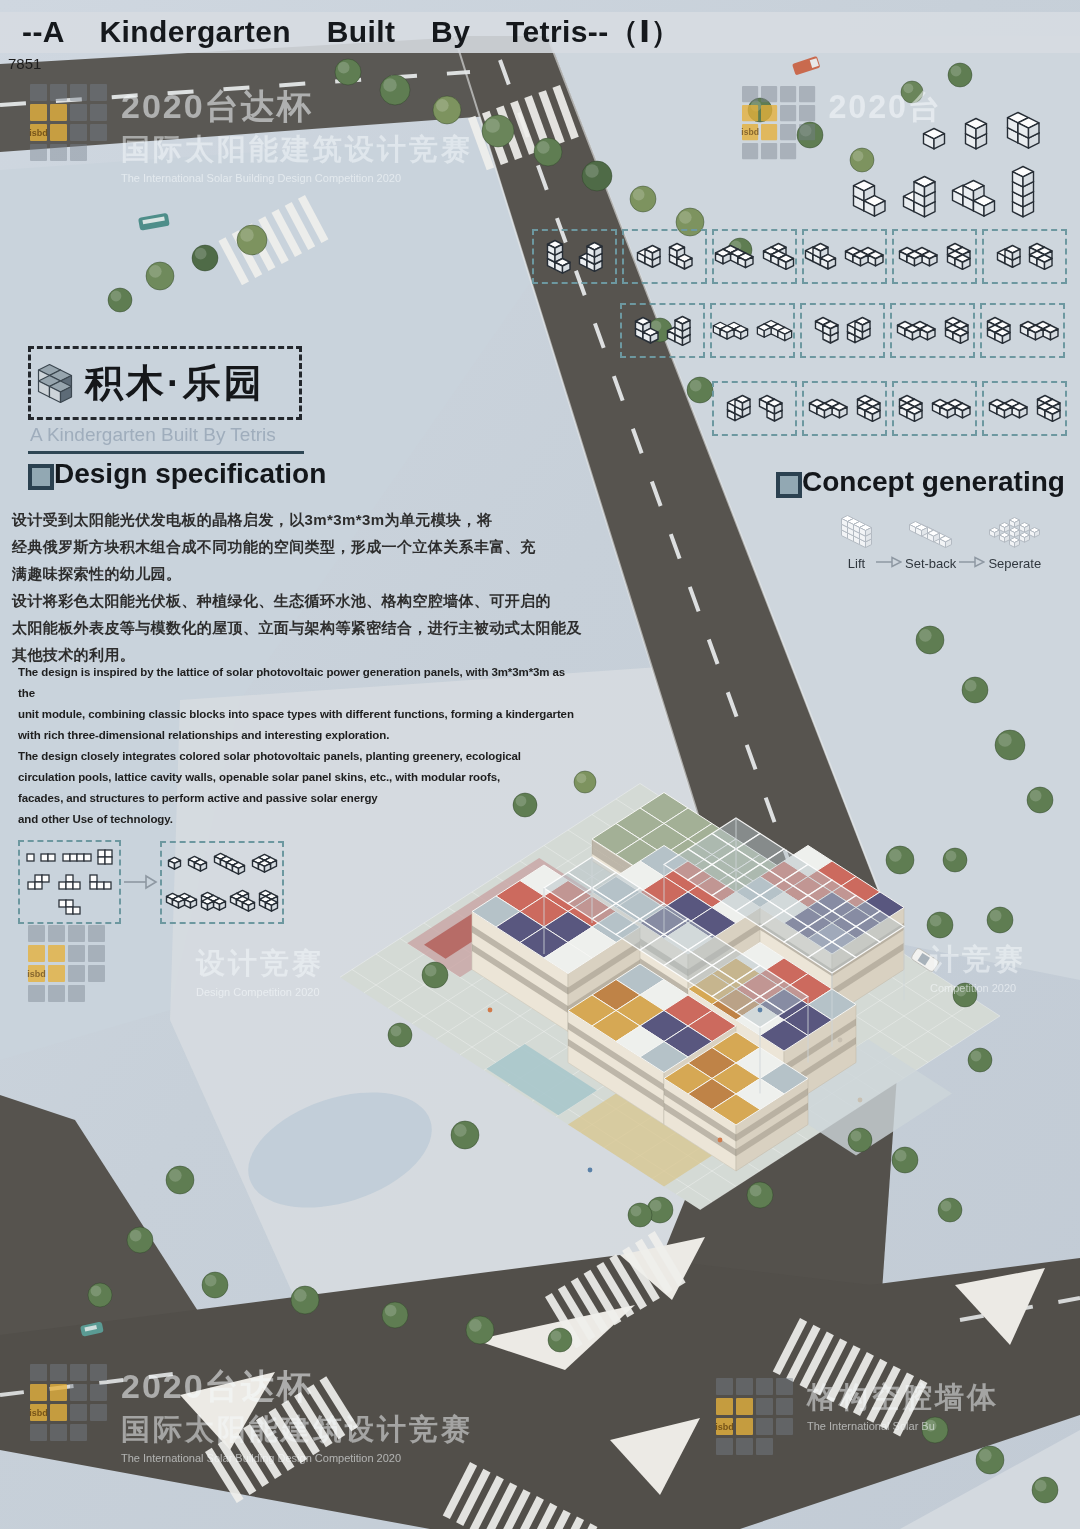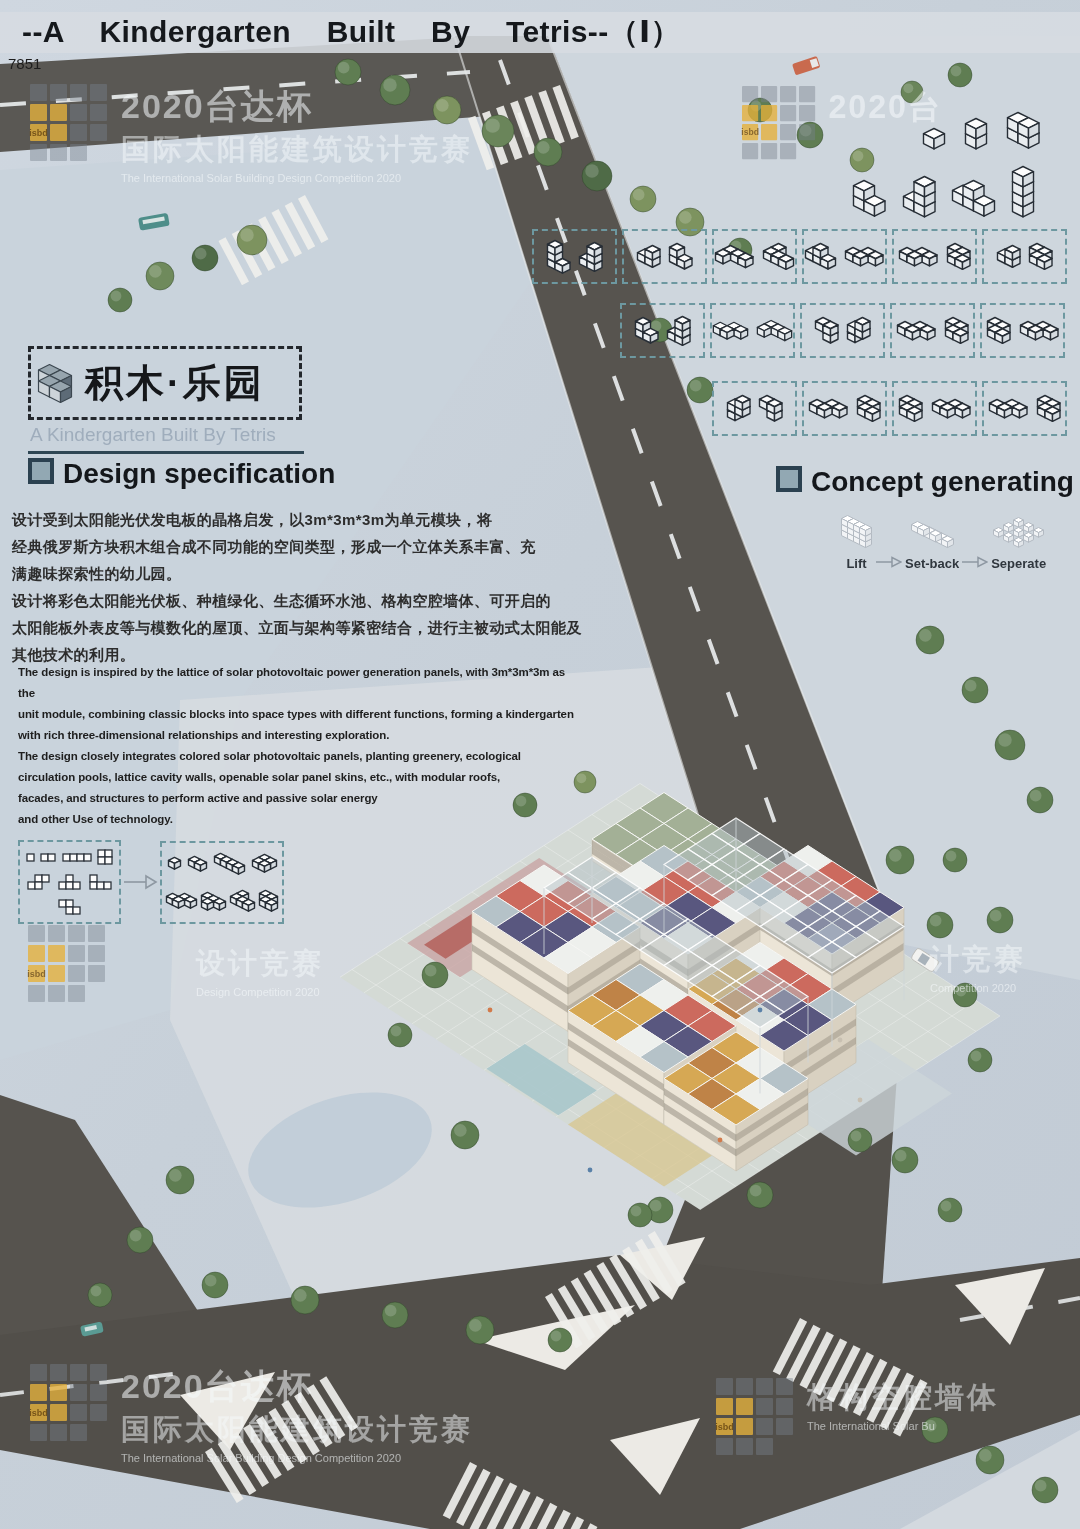--- a/index.html
+++ b/index.html
@@ -18,21 +18,21 @@
     padding-left:22px;letter-spacing:.4px;white-space:nowrap}
   .plate{position:absolute;left:8px;top:55px;font-size:15px;color:#1d1d1d;z-index:6}
   
   .logo-box{position:absolute;left:28px;top:346px;width:274px;height:74px;
     border:3px dashed #23272c;display:flex;align-items:center;gap:12px;
     padding:0 6px;z-index:5;box-sizing:border-box;}
   .logo-cjk{font-size:38px;font-weight:bold;color:#15171a;letter-spacing:3px;white-space:nowrap}
   .logo-sub{position:absolute;left:30px;top:424px;font-size:19px;font-weight:normal;color:#9fadbc;z-index:5;white-space:nowrap}
   .logo-rule{position:absolute;left:28px;top:451px;width:276px;height:3px;background:#2e4654;z-index:5}
   
-  .sec-head{position:absolute;display:flex;align-items:flex-start;gap:9px;z-index:5}
+  .sec-head{position:absolute;display:flex;align-items:flex-end;z-index:5}
   .sq{width:18px;height:18px;background:#92a8b3;border:4px solid #2b4150;}
   .sec-title{font-size:28px;font-weight:bold;color:#14171b;white-space:nowrap}
   #design-head{left:28px;top:458px}
   #concept-head{left:776px;top:466px}
   .cn-text{position:absolute;left:12px;top:506px;width:600px;font-size:15px;
     line-height:27px;font-weight:600;color:#2d2d2d;white-space:pre-line;z-index:5;letter-spacing:.4px}
   .en-text{position:absolute;left:18px;top:662px;width:560px;font-size:11.5px;
     line-height:21px;font-weight:600;color:#1e1e1e;white-space:pre-line;z-index:5;letter-spacing:-.1px}
   
   .solid-row{position:absolute;display:flex;align-items:flex-end;z-index:5}
@@ -40,21 +40,21 @@
   #solid-row-1{left:852px;top:156px;gap:15px;height:62px}
   .box-row{position:absolute;display:flex;gap:5px;z-index:5}
   #box-row-0{left:532px;top:229px}
   #box-row-1{left:620px;top:303px}
   #box-row-2{left:712px;top:381px}
   .tetris-box{width:85px;height:55px;border:2px dashed #6d98a0;box-sizing:border-box;
     display:flex;align-items:center;justify-content:center;gap:7px;}
   
   #steps{position:absolute;left:840px;top:514px;z-index:5;display:flex;align-items:flex-end;gap:3px}
   .step{display:flex;flex-direction:column;align-items:center;gap:7px}
-  .step-label{font-size:13px;font-weight:bold;color:#30373e}
+  .step-label{font-size:13px;font-weight:normal;color:#30373e}
   .flow-arrow{margin-bottom:3px}
   
   #flat-box{position:absolute;left:18px;top:840px;width:103px;height:84px;border:2px dashed #6d98a0;
     box-sizing:border-box;z-index:5;display:flex;flex-wrap:wrap;align-items:center;
     justify-content:space-around;padding:5px;gap:4px}
   #iso-box{position:absolute;left:160px;top:841px;width:124px;height:83px;border:2px dashed #6d98a0;
     box-sizing:border-box;z-index:5;display:flex;flex-wrap:wrap;align-items:center;
     justify-content:space-around;padding:3px;gap:2px}
   #left-arrow{position:absolute;left:124px;top:874px;z-index:5}
   

